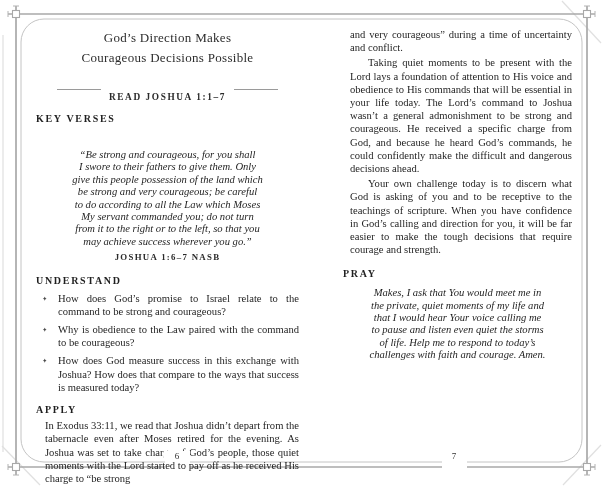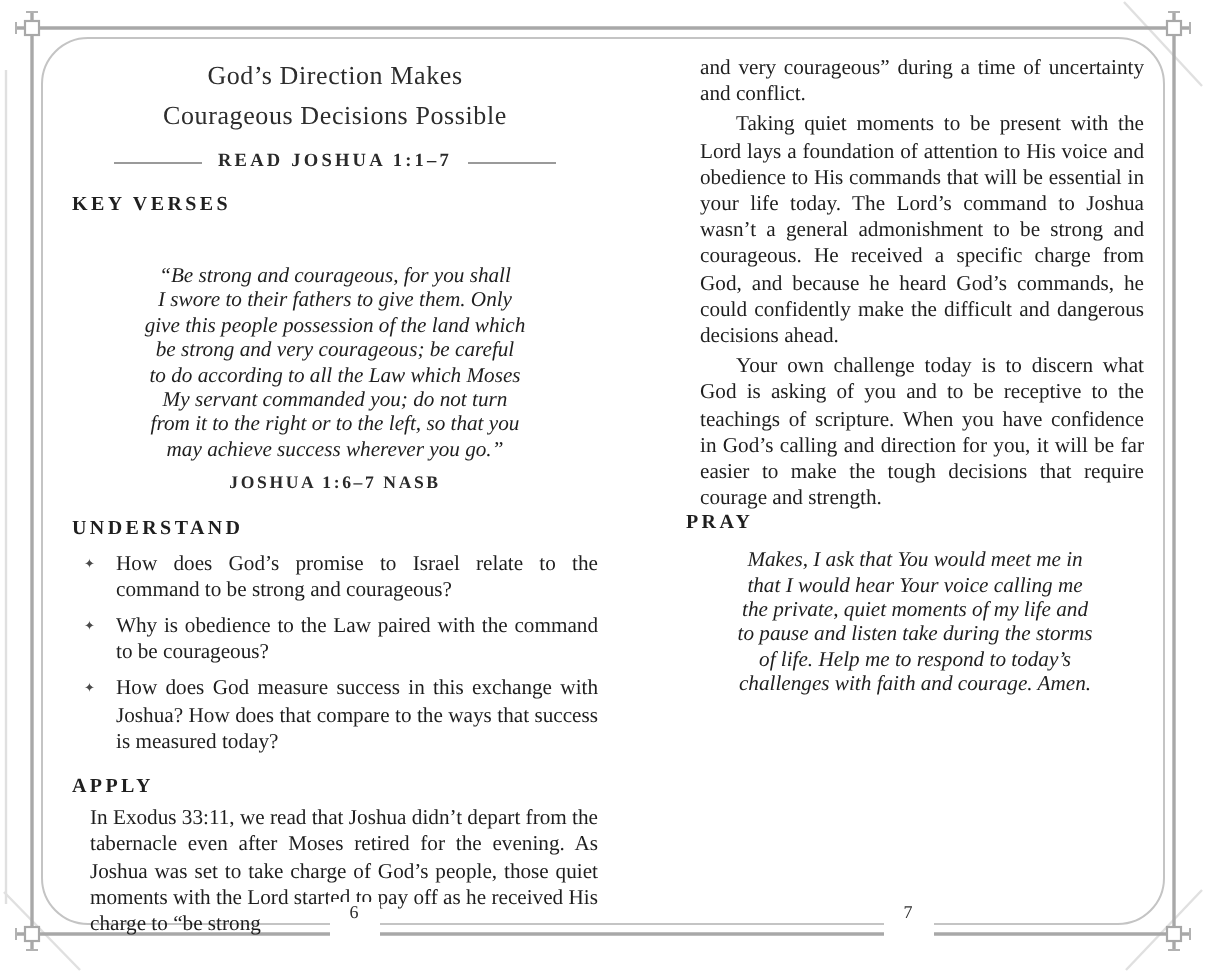--- a/index.html
+++ b/index.html
@@ -26,29 +26,30 @@
     color:#2d2d2d;letter-spacing:.3px;
   }
   .read-row{
     display:flex;align-items:center;justify-content:center;gap:8px;
     margin-top:8px;
   }
   .read-rule{width:44px;height:1px;background:#9a9a9a;}
   .read-text{
     font-size:9.3px;font-weight:bold;letter-spacing:1.6px;color:#2a2a2a;
     white-space:nowrap;
+    margin-top:16px;
   }
   .sec-head{
     font-size:10px;font-weight:bold;letter-spacing:1.7px;color:#1f1f1f;
     white-space:nowrap;
   }
   .mt-kv{margin-top:11px;}
   .mt-un{margin-top:11px;}
   .mt-ap{margin-top:10px;}
-  .mt-pr{}
+  .mt-pr{margin-top:12px;}
 
   .quote{
     margin-top:25px;text-align:center;font-style:italic;
     font-size:10.6px;line-height:12.4px;color:#1e1e1e;
   }
   .attribution{
     margin-top:3px;text-align:center;font-size:8.8px;font-weight:bold;
     letter-spacing:1.3px;color:#2a2a2a;font-style:normal;font-family:Liberation Serif, serif;
   }
   .bullets{margin-top:6px;}
@@ -173,22 +174,22 @@
 
 <div class="page-col right-col">
   <div class="rp-para">and very courageous” during a time of uncertainty and conflict.</div>
   <div class="rp-para indent">Taking quiet moments to be present with the Lord lays a foundation of attention to His voice and obedience to His commands that will be essential in your life today. The Lord’s command to Joshua wasn’t a general admonishment to be strong and courageous. He received a specific charge from God, and because he heard God’s commands, he could confidently make the difficult and dangerous decisions ahead.</div>
   <div class="rp-para indent">Your own challenge today is to discern what God is asking of you and to be receptive to the teachings of scripture. When you have confidence in God’s calling and direction for you, it will be far easier to make the tough decisions that require courage and strength.</div>
 
   <div class="sec-head mt-pr">PRAY</div>
 
   <div class="prayer">
     <div>Makes, I ask that You would meet me in</div>
+    <div>the private, quiet moments of my life and</div>
     <div>that I would hear Your voice calling me</div>
-    <div>the private, quiet moments of my life and</div>
-    <div>to pause and listen take during the storms</div>
+    <div>to pause and listen even quiet the storms</div>
     <div>of life. Help me to respond to today’s</div>
     <div>challenges with faith and courage. Amen.</div>
   </div>
 </div>
 
 <div class="page-num page-num-left">6</div>
 <div class="page-num page-num-right">7</div>
 
 </body></html>

